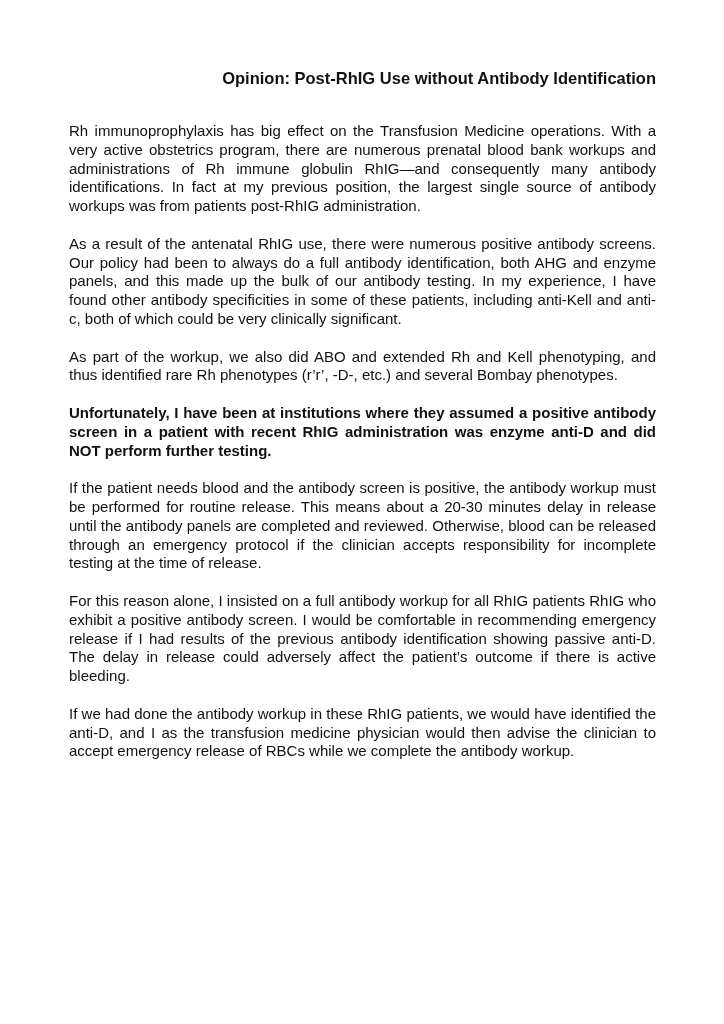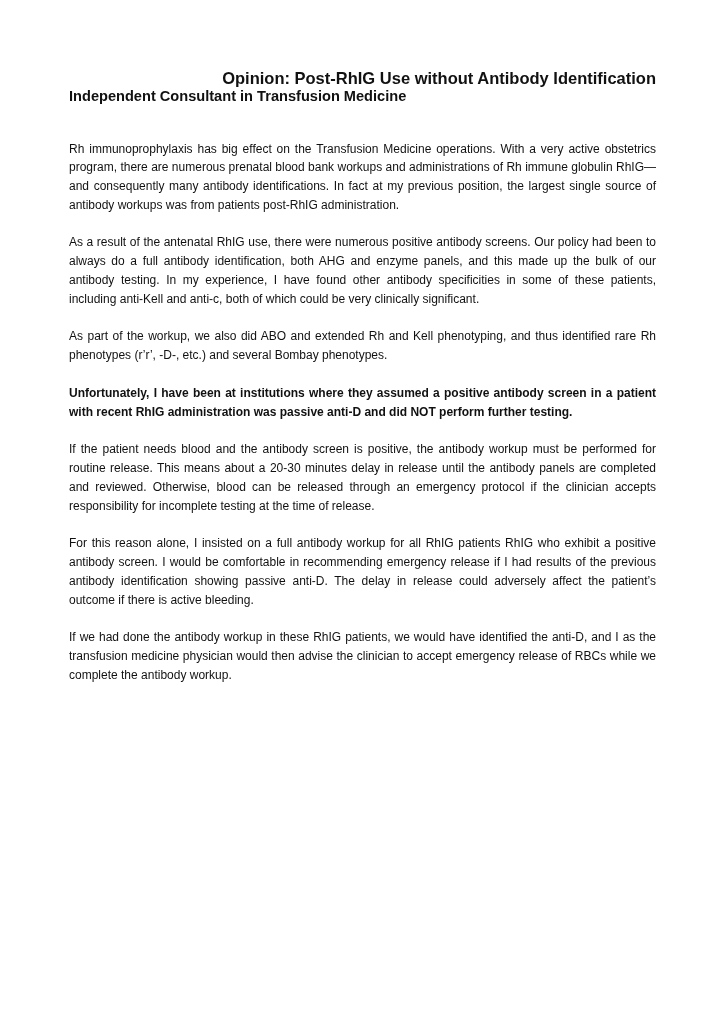--- a/index.html
+++ b/index.html
@@ -22,38 +22,37 @@
   .subtitle {
     font-weight: bold;
     font-size: 14.6px;
     line-height: 17.5px;
     margin: 0;
   }
   .body {
     margin-top: 34px;
   }
   .para {
-    font-size: 12px;
+    font-size: 15px;
     line-height: 18.8px;
     text-align: justify;
     margin: 0 0 18.8px 0;
   }
   .para.bold { font-weight: bold; }
 </style>
 </head>
 <body>
 
 <div class="page">
   <div class="header">
     <p class="title">Opinion:  Post-RhIG Use without Antibody Identification</p>
-    <p class="subtitle">Independent Consultant in Transfusion Medicine</p>
   </div>
 
   <div class="body">
     <p class="para">Rh immunoprophylaxis has big effect on the Transfusion Medicine operations.  With a very active obstetrics program, there are numerous prenatal blood bank workups and administrations of Rh immune globulin RhIG—and consequently many antibody identifications.  In fact at my previous position, the largest single source of antibody workups was from patients post-RhIG administration.</p>
     <p class="para">As a result of the antenatal RhIG use, there were numerous positive antibody screens.  Our policy had been to always do a full antibody identification, both AHG and enzyme panels, and this made up the bulk of our antibody testing.  In my experience, I have found other antibody specificities in some of these patients, including anti-Kell and anti-c, both of which could be very clinically significant.</p>
     <p class="para">As part of the workup, we also did ABO and extended Rh and Kell phenotyping, and thus identified rare Rh phenotypes (r’r’, -D-, etc.) and several Bombay phenotypes.</p>
-    <p class="para bold">Unfortunately, I have been at institutions where they assumed a positive antibody screen in a patient with recent RhIG administration was passive anti-D and did NOT perform further testing.</p>
+    <p class="para bold">Unfortunately, I have been at institutions where they assumed a positive antibody screen in a patient with recent RhIG administration was enzyme anti-D and did NOT perform further testing.</p>
     <p class="para">If the patient needs blood and the antibody screen is positive, the antibody workup must be performed for routine release.  This means about a 20-30 minutes delay in release until the antibody panels are completed and reviewed.  Otherwise, blood can be released through an emergency protocol if the clinician accepts responsibility for incomplete testing at the time of release.</p>
     <p class="para">For this reason alone, I insisted on a full antibody workup for all RhIG patients RhIG who exhibit a positive antibody screen.  I would be comfortable in recommending emergency release if I had results of the previous antibody identification showing passive anti-D.  The delay in release could adversely affect the patient’s outcome if there is active bleeding.</p>
     <p class="para">If we had done the antibody workup in these RhIG patients, we would have identified the anti-D, and I as the transfusion medicine physician would then advise the clinician to accept emergency release of RBCs while we complete the antibody workup.</p>
   </div>
 </div>
 
 </body></html>

